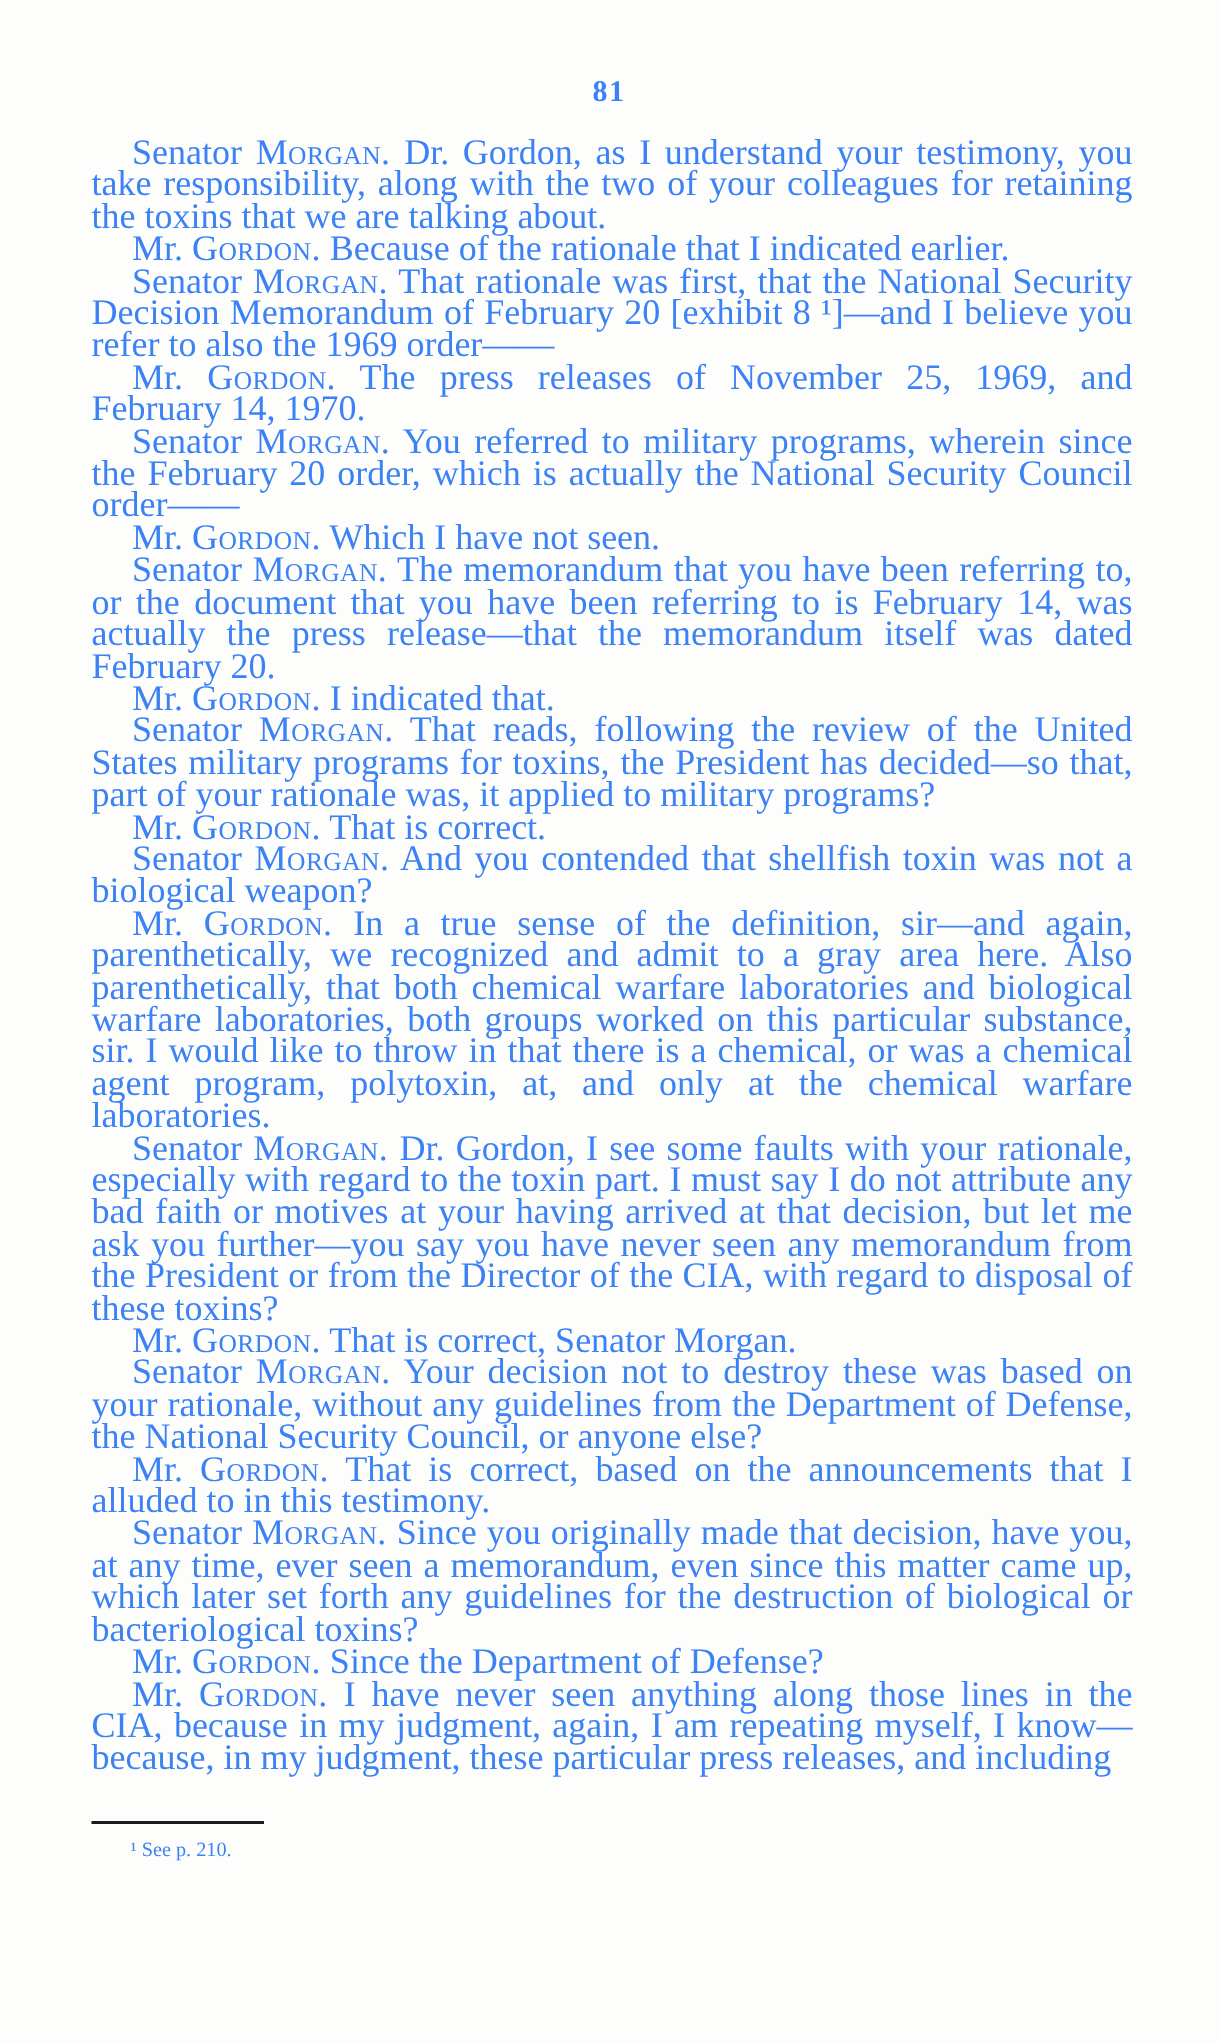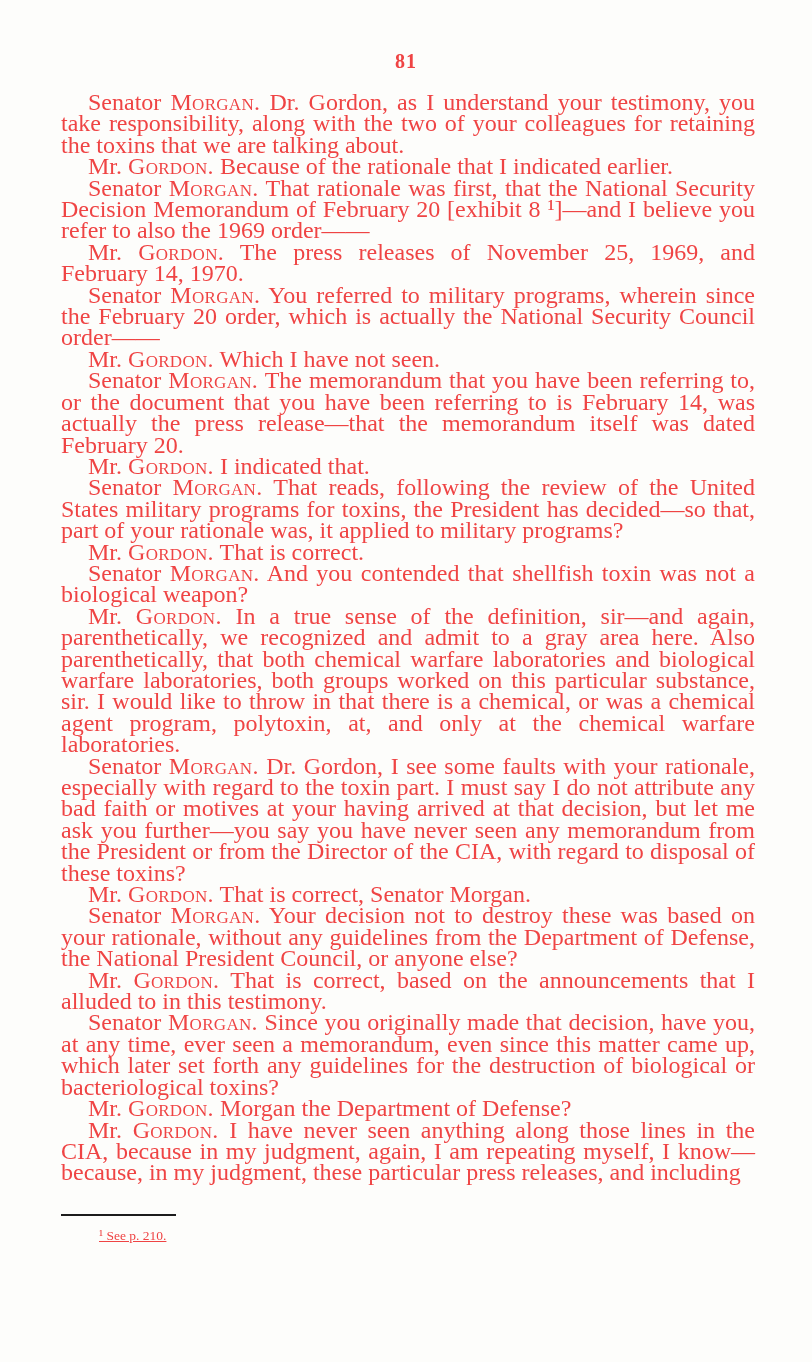--- a/index.html
+++ b/index.html
@@ -5,21 +5,21 @@
   html, body {
     margin: 0;
     padding: 0;
     background: #ffffff;
   }
   .page {
     position: relative;
     width: 812px;
     height: 1362px;
     background: #fdfdfb;
-    color: #ef4444;
+    color: #3b82f6;
     font-family: "Liberation Serif", "DejaVu Serif", serif;
     overflow: hidden;
   }
   .page-number {
     position: absolute;
     top: 50px;
     left: 0;
     width: 100%;
     text-align: center;
     font-size: 20px;
@@ -49,26 +49,25 @@
     top: 1214px;
     width: 694px;
   }
   .footnote-rule {
     width: 115px;
     height: 2px;
     background: #1c1c1c;
     margin: 0 0 9px 0;
   }
   .footnote {
-    margin: 12px;
+    margin: 0;
     padding-left: 26px;
     font-size: 13.5px;
     line-height: 16px;
     text-align: left;
-    text-decoration: underline;
   }
 </style>
 </head>
 <body>
 
 <div class="page">
 
   <div class="page-number">81</div>
 
   <div class="body-text">
@@ -93,27 +92,27 @@
   <p class="para"><span class="speaker-prefix">Mr.</span> <span class="speaker-name">Gordon.</span> <span>That is correct.</span></p>
 
   <p class="para"><span class="speaker-prefix">Senator</span> <span class="speaker-name">Morgan.</span> <span>And you contended that shellfish toxin was not a biological weapon?</span></p>
 
   <p class="para"><span class="speaker-prefix">Mr.</span> <span class="speaker-name">Gordon.</span> <span>In a true sense of the definition, sir—and again, parenthetically, we recognized and admit to a gray area here. Also parenthetically, that both chemical warfare laboratories and biological warfare laboratories, both groups worked on this particular substance, sir. I would like to throw in that there is a chemical, or was a chemical agent program, polytoxin, at, and only at the chemical warfare laboratories.</span></p>
 
   <p class="para"><span class="speaker-prefix">Senator</span> <span class="speaker-name">Morgan.</span> <span>Dr. Gordon, I see some faults with your rationale, especially with regard to the toxin part. I must say I do not attribute any bad faith or motives at your having arrived at that decision, but let me ask you further—you say you have never seen any memorandum from the President or from the Director of the CIA, with regard to disposal of these toxins?</span></p>
 
   <p class="para"><span class="speaker-prefix">Mr.</span> <span class="speaker-name">Gordon.</span> <span>That is correct, Senator Morgan.</span></p>
 
-  <p class="para"><span class="speaker-prefix">Senator</span> <span class="speaker-name">Morgan.</span> <span>Your decision not to destroy these was based on your rationale, without any guidelines from the Department of Defense, the National President Council, or anyone else?</span></p>
+  <p class="para"><span class="speaker-prefix">Senator</span> <span class="speaker-name">Morgan.</span> <span>Your decision not to destroy these was based on your rationale, without any guidelines from the Department of Defense, the National Security Council, or anyone else?</span></p>
 
   <p class="para"><span class="speaker-prefix">Mr.</span> <span class="speaker-name">Gordon.</span> <span>That is correct, based on the announcements that I alluded to in this testimony.</span></p>
 
   <p class="para"><span class="speaker-prefix">Senator</span> <span class="speaker-name">Morgan.</span> <span>Since you originally made that decision, have you, at any time, ever seen a memorandum, even since this matter came up, which later set forth any guidelines for the destruction of biological or bacteriological toxins?</span></p>
 
-  <p class="para"><span class="speaker-prefix">Mr.</span> <span class="speaker-name">Gordon.</span> <span>Morgan the Department of Defense?</span></p>
+  <p class="para"><span class="speaker-prefix">Mr.</span> <span class="speaker-name">Gordon.</span> <span>Since the Department of Defense?</span></p>
 
 
   <p class="para"><span class="speaker-prefix">Mr.</span> <span class="speaker-name">Gordon.</span> <span>I have never seen anything along those lines in the CIA, because in my judgment, again, I am repeating myself, I know—because, in my judgment, these particular press releases, and including</span></p>
 </div>
 
   <div class="footnote-block">
     <div class="footnote-rule"></div>
     <p class="footnote">¹ See p. 210.</p>
   </div>
 

